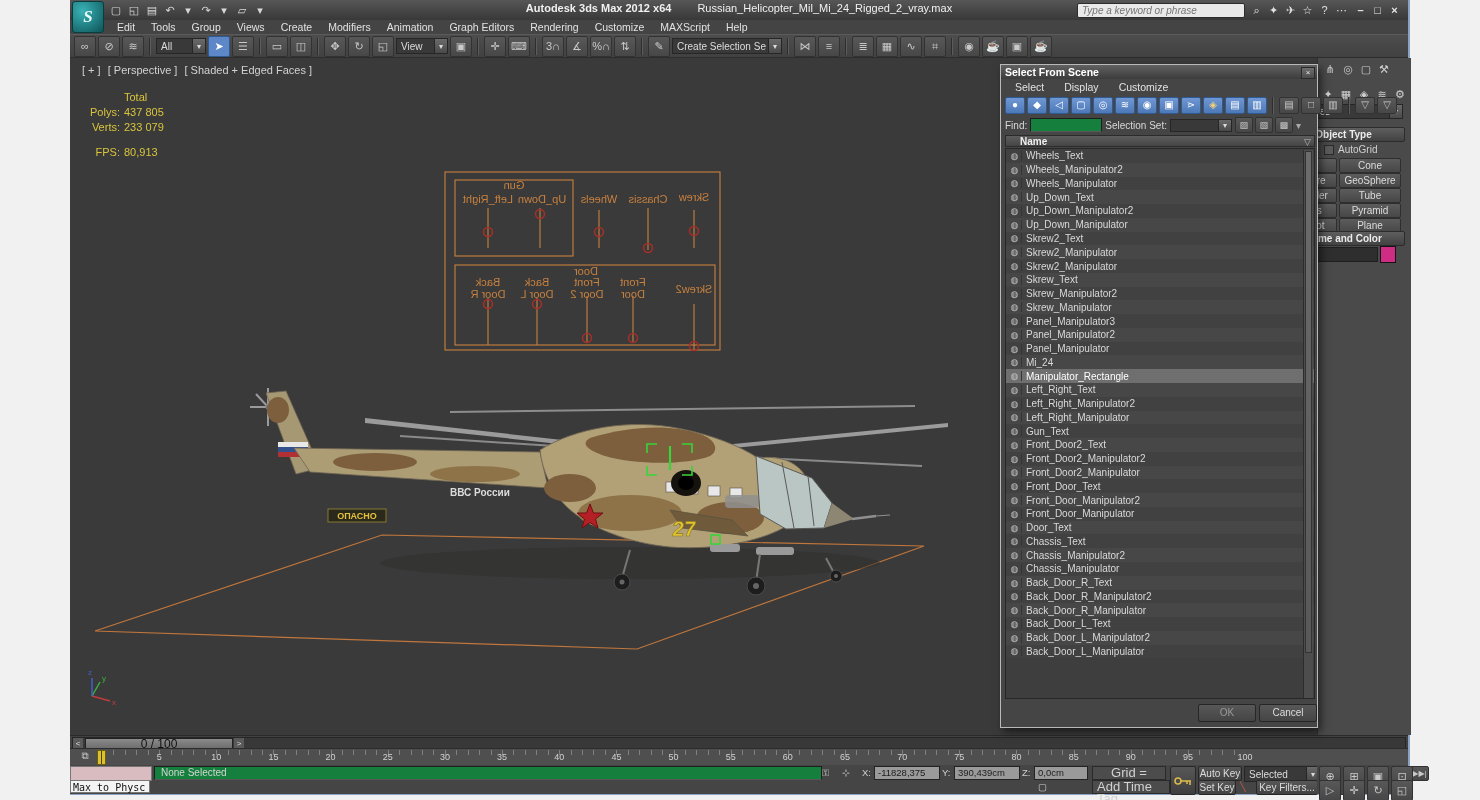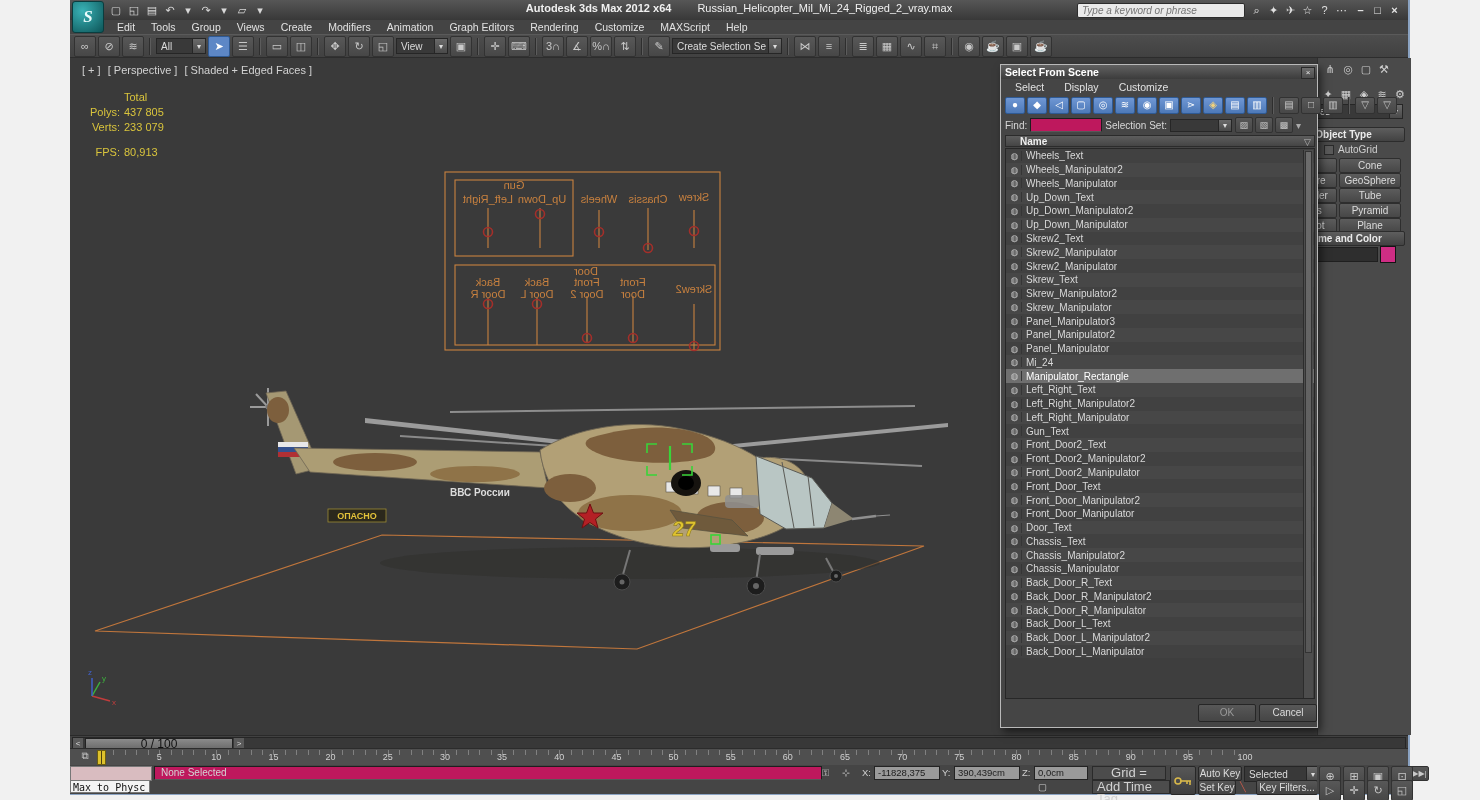--- a/index.html
+++ b/index.html
@@ -52,21 +52,21 @@
   
   #dialog{position:absolute;left:930px;top:64px;width:318px;height:664px;background:#454545;border:1px solid #b9b9b9;box-shadow:3px 4px 8px rgba(0,0,0,.55);z-index:20;box-sizing:border-box;}
   #dlg-title{position:absolute;left:0;top:0;width:100%;height:14px;background:linear-gradient(#616161,#3c3c3c);color:#fff;font-size:10.5px;font-weight:bold;line-height:14px;padding-left:4px;box-sizing:border-box;}
   #dlg-close{position:absolute;right:2px;top:2px;width:12px;height:10px;background:linear-gradient(#6e6e6e,#4c4c4c);border:1px solid #292929;color:#e8e8e8;font-size:8px;line-height:9px;text-align:center;}
   #dlg-menu{position:absolute;left:6px;top:15px;height:14px;display:flex;gap:4px;font-size:10.5px;color:#e2e2e2;align-items:center;}
   #dlg-menu span{padding:0 8px;}
   #dlg-tools{position:absolute;left:4px;top:31px;height:18px;}
   #dlg-tools .tbtn{min-width:18px;height:15px;font-size:10px;}
   #dlg-tools .tbtn.on{background:linear-gradient(#6f97d4,#4d79b8);}
   #dlg-findrow{position:absolute;left:4px;top:52px;height:16px;width:310px;display:flex;align-items:center;gap:3px;font-size:10px;color:#d8d8d8;}
-  .sunken{background:#be185d;border:1px solid #1e1e1e;border-bottom-color:#585858;}
+  .sunken{background:#15803d;border:1px solid #1e1e1e;border-bottom-color:#585858;}
   #find-input{width:70px;height:12px;}
   #selset-dd{width:62px;height:13px;font-size:9px;}
   #dlg-findrow .tbtn{min-width:16px;height:14px;font-size:9px;}
   #dlg-header{position:absolute;left:4px;top:70px;width:310px;height:12px;background:linear-gradient(#5d5d5d,#454545);border:1px solid #2b2b2b;color:#f0f0f0;font-size:10px;font-weight:bold;line-height:12px;padding-left:14px;box-sizing:border-box;}
   #dlg-header .funnel{position:absolute;right:3px;top:0;font-weight:normal;color:#bbb;font-size:9px;}
   #dlg-list{position:absolute;left:4px;top:83px;width:310px;height:551px;background:#3e3e3e;border:1px solid #272727;box-sizing:border-box;overflow:hidden;}
   .row{height:13.78px;display:flex;align-items:center;font-size:10px;color:#d9d9d9;padding-left:2px;background:#414141;}
   .row:nth-child(even){background:#474747;}
   .row.sel{background:#6f6f6f;color:#ffffff;}
   .row-ico{width:13px;color:#c6c6c6;font-size:9px;text-align:center;border-right:1px solid #353535;margin-right:4px;}

